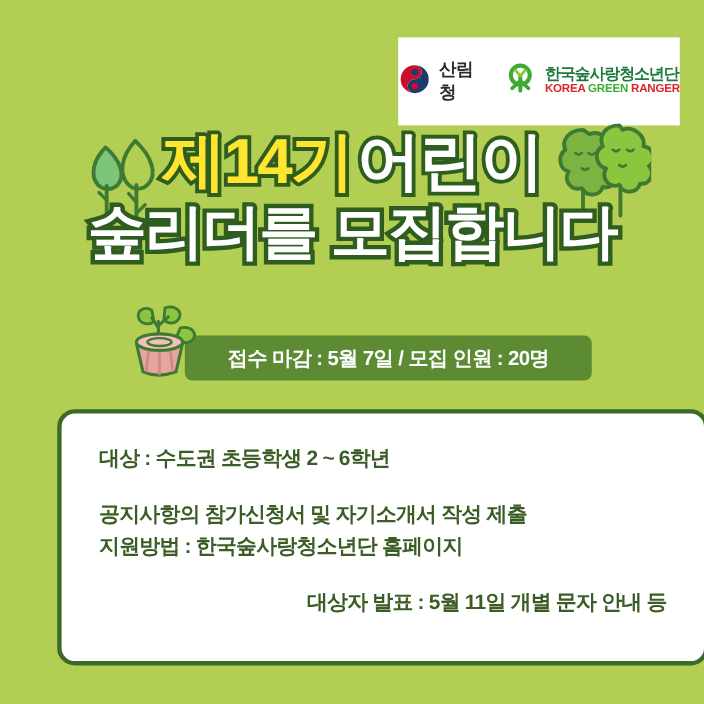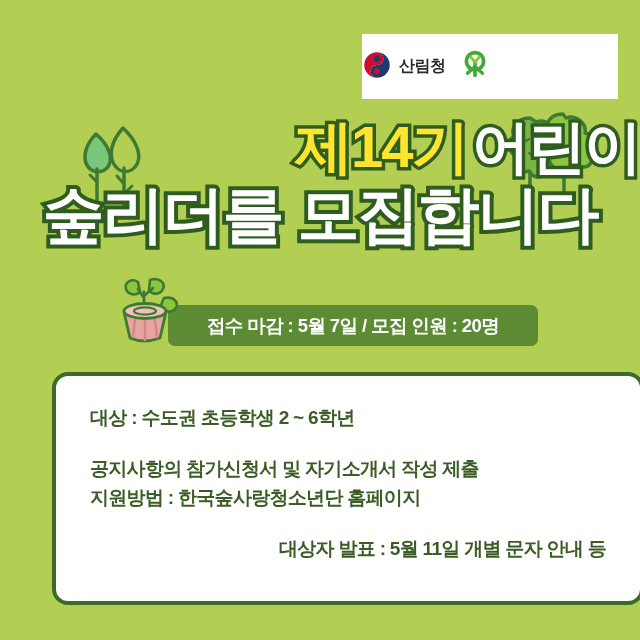--- a/index.html
+++ b/index.html
@@ -21,24 +21,25 @@
     background: #b3cf53;
     overflow: hidden;
   }
 
   
   #logo-bar {
     position: absolute;
     left: 362px;
     top: 34px;
     width: 256px;
-    height: 65px;
+    height: 80px;
     background: #ffffff;
     display: flex;
     align-items: center;
+    justify-content: center;
     gap: 14px;
   }
   .logo-group {
     display: flex;
     align-items: center;
     gap: 7px;
   }
   .kfs-text {
     font-size: 16px;
     font-weight: bold;
@@ -98,34 +99,34 @@
     left: 0;
     top: 118px;
     width: 640px;
     text-align: center;
     z-index: 2;
   }
   .headline-line {
     line-height: 1.0;
     white-space: nowrap;
   }
-  .headline-line.line1 { margin-bottom: 8px; text-align: right; }
+  .headline-line.line1 { margin-bottom: 8px; }
 
   .hl-text {
     font-size: 58px;
     font-weight: bold;
     letter-spacing: -2px;
     font-family: "Liberation Sans", "DejaVu Sans", sans-serif;
     -webkit-text-stroke: 7px #2f5d20;
     paint-order: stroke fill;
   }
   .hl-yellow { color: #ffe52e; }
   .hl-white  { color: #ffffff; }
   .hl-line2 {
-    font-size: 62px;
+    font-size: 54px;
     font-weight: bold;
     letter-spacing: -2px;
     color: #ffffff;
     -webkit-text-stroke: 8px #2f5d20;
     paint-order: stroke fill;
   }
 
   
   #deadline-banner {
     position: absolute;
@@ -198,20 +199,28 @@
     <div class="logo-group">
       <span>
         <svg width="30" height="30" viewBox="0 0 40 40" aria-hidden="true">
           <circle cx="20" cy="15" r="11.5" fill="none" stroke="#3faa35" stroke-width="5"></circle>
           <rect x="17.6" y="14" width="4.8" height="22" rx="2" fill="#3faa35"></rect>
           <path d="M19 23 L10 31" stroke="#3faa35" stroke-width="4.4" stroke-linecap="round" fill="none"></path>
           <path d="M21 23 L30 31" stroke="#3faa35" stroke-width="4.4" stroke-linecap="round" fill="none"></path>
           <path d="M20 16 L14 9" stroke="#8cc63f" stroke-width="3.6" stroke-linecap="round" fill="none"></path>
           <path d="M20 16 L26 9" stroke="#8cc63f" stroke-width="3.6" stroke-linecap="round" fill="none"></path>
         </svg>
+      </span>
+      <span class="kgr-text-wrap">
+        <span class="kgr-ko">한국숲사랑청소년단</span>
+        <span class="kgr-en">
+          <span class="w-korea">KOREA</span>
+          <span class="w-green">GREEN</span>
+          <span class="w-ranger">RANGER</span>
+        </span>
       </span>
     </div>
   </div>
 
   <span id="left-trees">
     <svg width="74" height="90" viewBox="0 0 74 90" aria-hidden="true">
       <path d="M24 10 C12 22 10 36 17 44 C22 49 30 49 35 44 C42 36 38 22 24 10 Z" fill="#7cc67c" stroke="#3f7a33" stroke-width="3.5" stroke-linejoin="round"></path>
       <path d="M25 45 L25 82" stroke="#3f7a33" stroke-width="3.5" stroke-linecap="round"></path>
       <path d="M25 58 L18 51" stroke="#3f7a33" stroke-width="3" stroke-linecap="round"></path>
       <path d="M51 4 C38 18 36 34 44 43 C49 49 58 49 63 43 C71 34 66 18 51 4 Z" fill="#b3cf53" stroke="#3f7a33" stroke-width="3.5" stroke-linejoin="round"></path>

